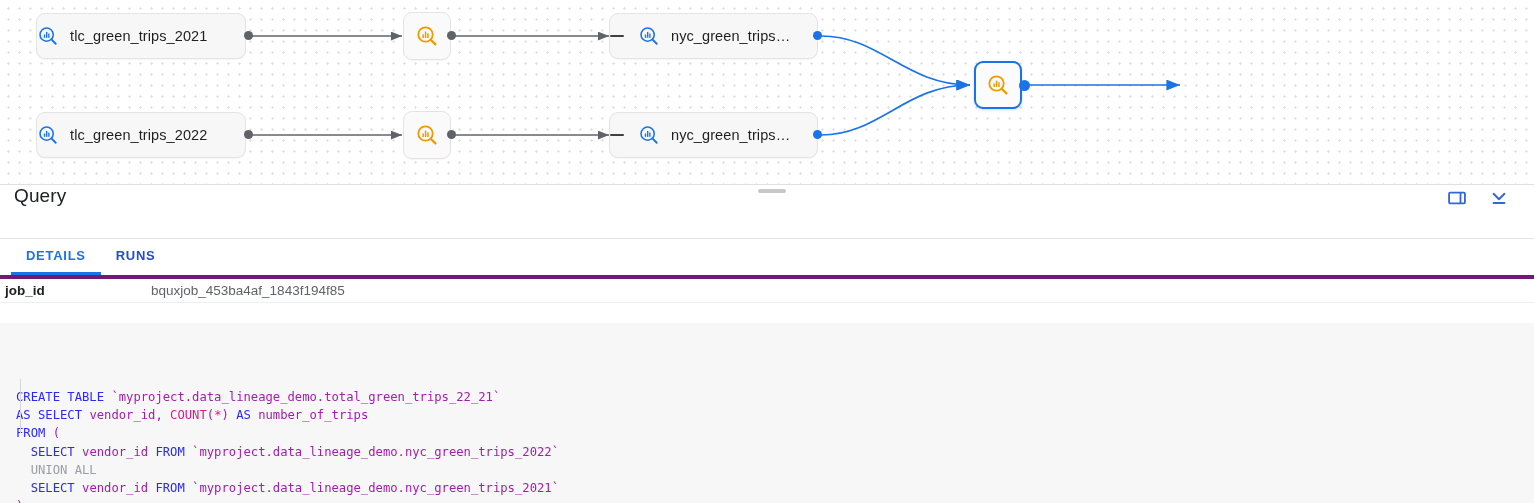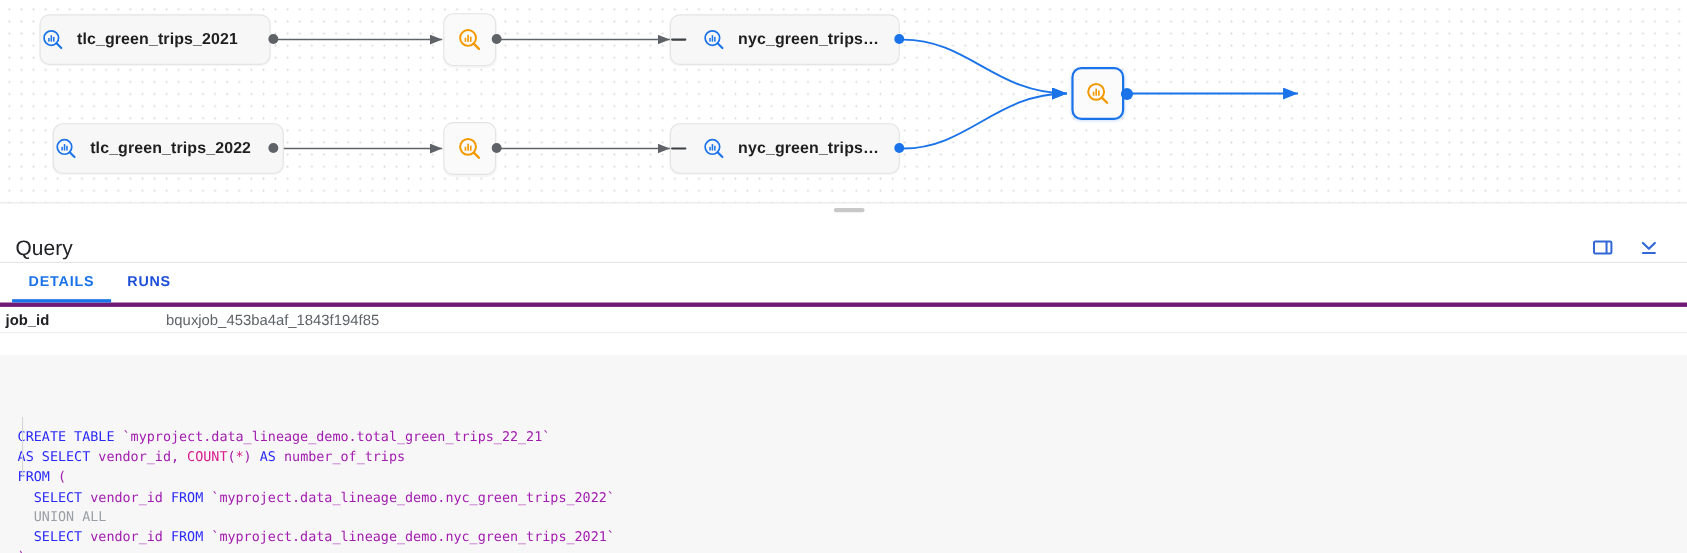--- a/index.html
+++ b/index.html
@@ -57,21 +57,20 @@
     border-radius: 9px;
     display: flex;
     align-items: center;
     box-shadow: 0 1px 1px rgba(0,0,0,0.045);
     cursor: pointer;
     z-index: 3;
   }
   .node-table {
     height: 46px;
     padding: 0 14px 0 0;
-    font-weight: bold;
   }
   .node-label {
     font-size: 14.5px;
     color: #1f1f1f;
     letter-spacing: 0.1px;
     white-space: nowrap;
     overflow: hidden;
   }
   .collapse-dash {
     display: inline-block;
@@ -109,21 +108,21 @@
   .panel {
     position: absolute;
     left: 0; top: 185px;
     width: 1534px; height: 318px;
     background: #ffffff;
   }
   .panel-header {
     position: relative;
     height: 54px;
     display: flex;
-    align-items: flex-end;
+    align-items: flex-start;
     padding: 0 14px 0 14px;
     border-bottom: 1px solid #e5e5e5;
     gap: 37px;
   }
   .panel-title {
     font-size: 19px;
     color: #202124;
     font-weight: 400;
     letter-spacing: 0.1px;
   }
@@ -257,21 +256,21 @@
           <rect x="7.4" y="10.4" width="1.5" height="3.6" fill="#1a73e8"></rect>
           <rect x="9.8" y="7.6" width="1.5" height="6.4" fill="#1a73e8"></rect>
           <rect x="12.2" y="9.3" width="1.5" height="4.7" fill="#1a73e8"></rect>
           <line x1="15.7" y1="15.7" x2="20.4" y2="20.4" stroke="#1a73e8" stroke-width="2.1" stroke-linecap="round"></line>
         </svg>
       </span>
       <span class="node-label">tlc_green_trips_2021</span>
     </div>
     <div class="dot dot-grey" style="left:244px; top:31px;"></div>
 
-    <div class="node node-table" style="left:48px; top:112px; width:210px;">
+    <div class="node node-table" style="left:36px; top:112px; width:210px;">
       <span class="icon-wrap">
         <svg width="22" height="22" viewBox="0 0 24 24">
           <circle cx="10.5" cy="10.5" r="7.2" fill="none" stroke="#1a73e8" stroke-width="1.7"></circle>
           <rect x="7.4" y="10.4" width="1.5" height="3.6" fill="#1a73e8"></rect>
           <rect x="9.8" y="7.6" width="1.5" height="6.4" fill="#1a73e8"></rect>
           <rect x="12.2" y="9.3" width="1.5" height="4.7" fill="#1a73e8"></rect>
           <line x1="15.7" y1="15.7" x2="20.4" y2="20.4" stroke="#1a73e8" stroke-width="2.1" stroke-linecap="round"></line>
         </svg>
       </span>
       <span class="node-label">tlc_green_trips_2022</span>

